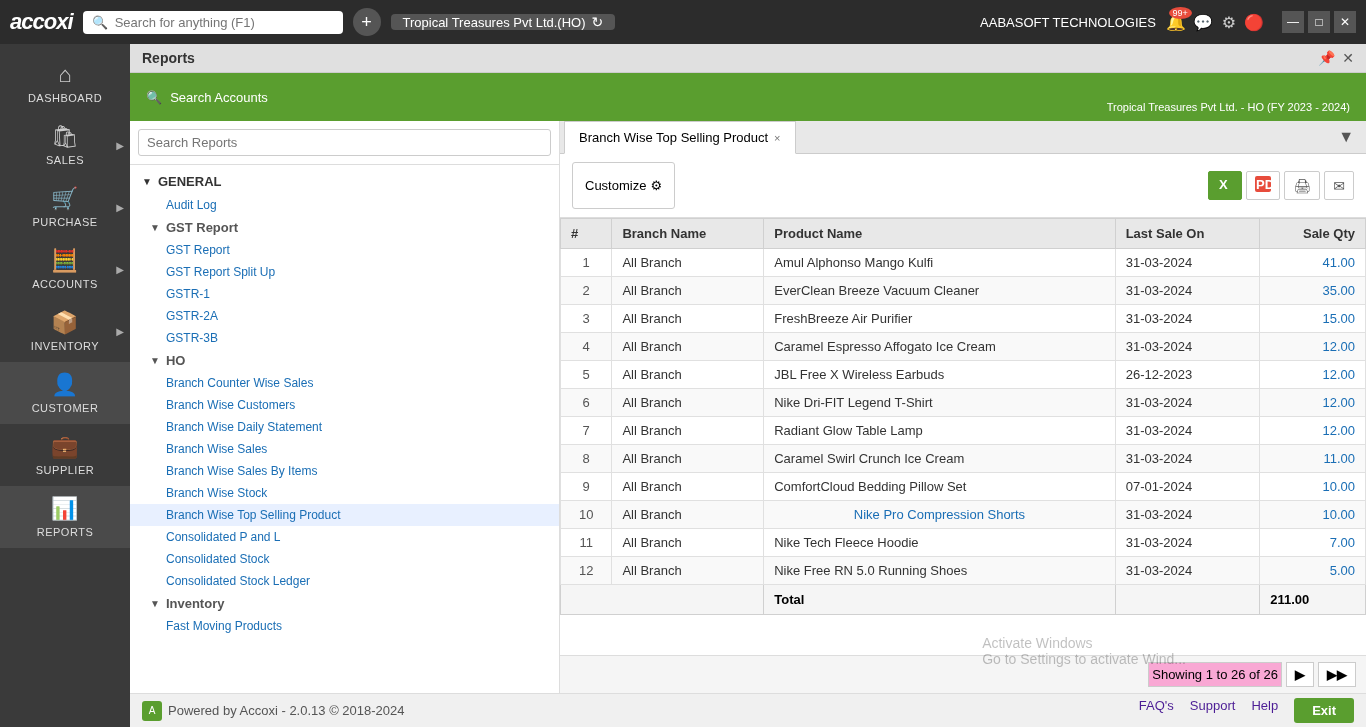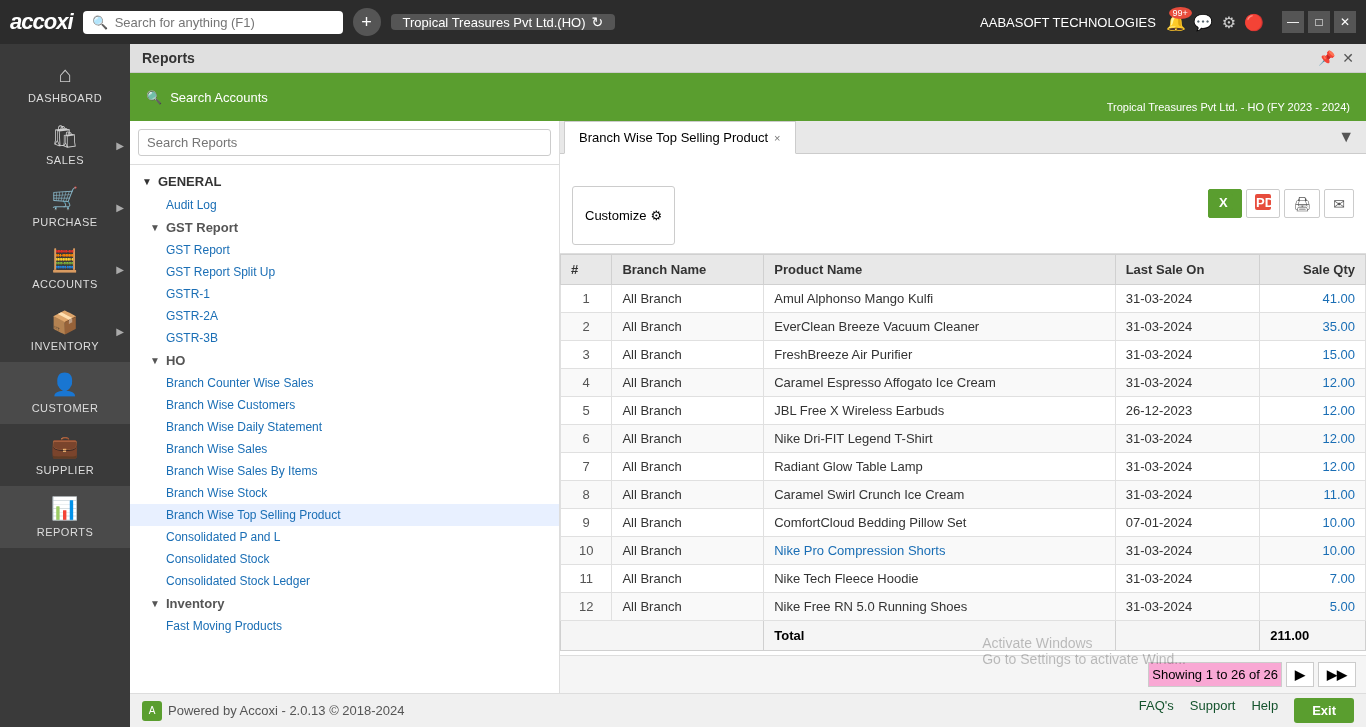--- a/index.html
+++ b/index.html
@@ -70,49 +70,49 @@
     
     .tab-bar { display: flex; align-items: center; background: #e8e8e8; border-bottom: 1px solid #ccc; padding: 0 4px; justify-content: space-between; }
     .tab-bar-left { display: flex; }
     .tab { padding: 8px 14px; background: #e8e8e8; border: 1px solid #ccc; border-bottom: none; cursor: pointer; font-size: 13px; display: flex; align-items: center; gap: 6px; }
     .tab.active { background: white; border-bottom: 1px solid white; margin-bottom: -1px; }
     .tab-close { font-size: 11px; color: #777; cursor: pointer; }
     .tab-bar-right { font-size: 16px; color: #555; padding-right: 8px; cursor: pointer; }
 
     
     .report-toolbar { display: flex; align-items: center; padding: 8px 12px; background: white; border-bottom: 1px solid #ddd; justify-content: space-between; }
-    .customize-btn { display: flex; align-items: center; gap: 4px; padding: 21px 12px; background: white; border: 1px solid #ccc; border-radius: 3px; cursor: pointer; font-size: 13px; margin-top: 24px; }
+    .customize-btn { display: flex; align-items: center; gap: 4px; padding: 15px 12px; background: white; border: 1px solid #ccc; border-radius: 3px; cursor: pointer; font-size: 13px; }
     .toolbar-icons { display: flex; gap: 4px; }
     .toolbar-icon-btn { padding: 4px 8px; background: white; border: 1px solid #ccc; cursor: pointer; font-size: 14px; color: #555; border-radius: 2px; }
     .toolbar-icon-btn.green { background: #5a9e2f; color: white; border-color: #5a9e2f; }
 
     
     .table-container { flex: 1; overflow-y: auto; overflow-x: hidden; background: white; }
     table { width: 100%; border-collapse: collapse; }
     thead th { background: #e8e8e8; border: 1px solid #d0d0d0; padding: 7px 10px; text-align: left; font-size: 13px; font-weight: bold; color: #333; position: sticky; top: 0; z-index: 1; }
     thead th.right { text-align: right; }
     tbody tr:nth-child(even) { background: #f9f9f9; }
     tbody td { border: 1px solid #e0e0e0; padding: 6px 10px; font-size: 13px; color: #333; }
     tbody td.num { text-align: center; color: #555; }
-    tbody td.blue { color: #1a6eb5; }
+    tbody td.blue { color: #1a6eb5; text-align: center; }
     tbody td.right { text-align: right; }
     tfoot td { border: 1px solid #d0d0d0; padding: 7px 10px; font-weight: bold; background: #f5f5f5; font-size: 13px; }
     tfoot td.right { }
 
     
     .pagination { display: flex; align-items: center; justify-content: flex-end; padding: 6px 10px; background: #f5f5f5; border-top: 1px solid #ddd; gap: 4px; }
     .page-info { border: 1px solid #ccc; padding: 4px 3px; background: #f9a8d4; font-size: 13px; }
     .page-btn { padding: 4px 8px; border: 1px solid #ccc; background: white; cursor: pointer; font-size: 13px; font-weight: bold; }
 
     
     .bottom-bar { background: #f0f0f0; border-top: 1px solid #ddd; padding: 4px 12px; display: flex; align-items: center; justify-content: space-between; }
     .powered-by { display: flex; align-items: center; gap: 6px; color: #555; font-size: 12px; }
     .powered-logo { background: #5a9e2f; width: 20px; height: 20px; border-radius: 3px; display: flex; align-items: center; justify-content: center; color: white; font-size: 10px; }
     .bottom-links { display: flex; gap: 16px; color: #555; font-size: 12px; }
-    .bottom-link { cursor: pointer; color: #14532d; }
+    .bottom-link { cursor: pointer; color: #4c1d95; }
     .exit-btn { background: #5a9e2f; color: white; border: none; padding: 5px 18px; border-radius: 3px; cursor: pointer; font-size: 13px; font-weight: bold; }
 
     
     .activate-watermark { position: absolute; bottom: 60px; right: 180px; color: rgba(0,0,0,0.25); font-size: 14px; pointer-events: none; }
 
     
     ::-webkit-scrollbar { width: 8px; }
     ::-webkit-scrollbar-track { background: #f0f0f0; }
     ::-webkit-scrollbar-thumb { background: #bbb; border-radius: 4px; }
   </style>

